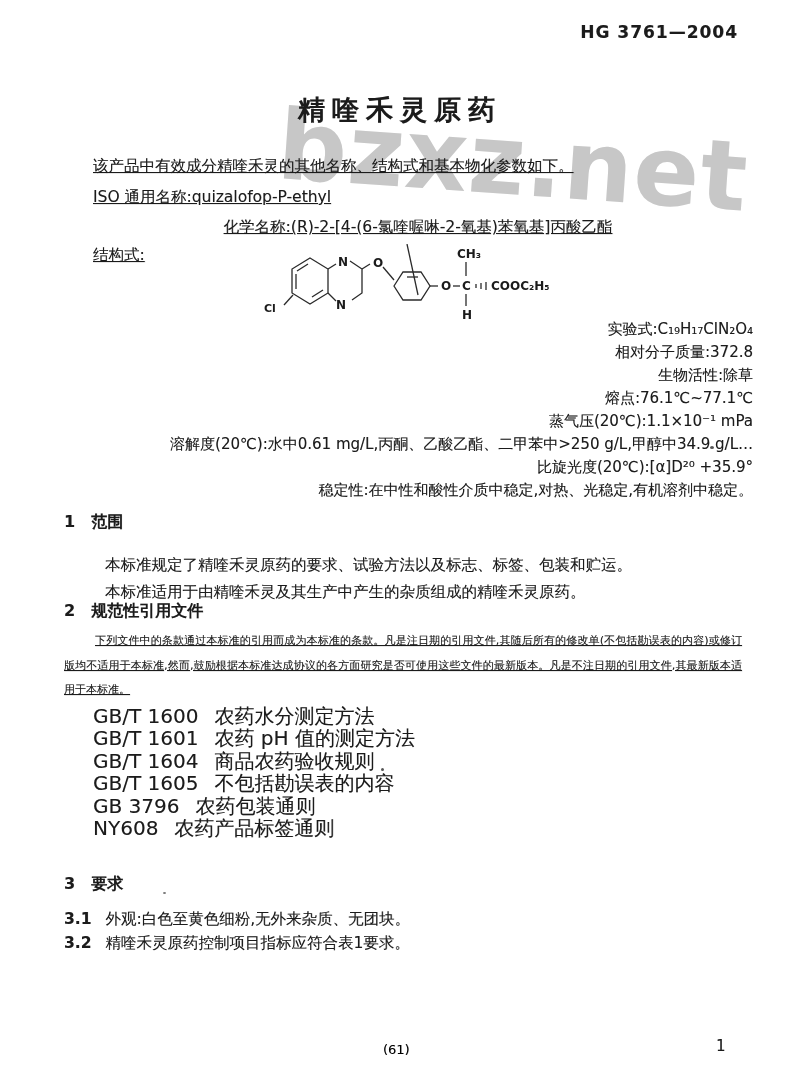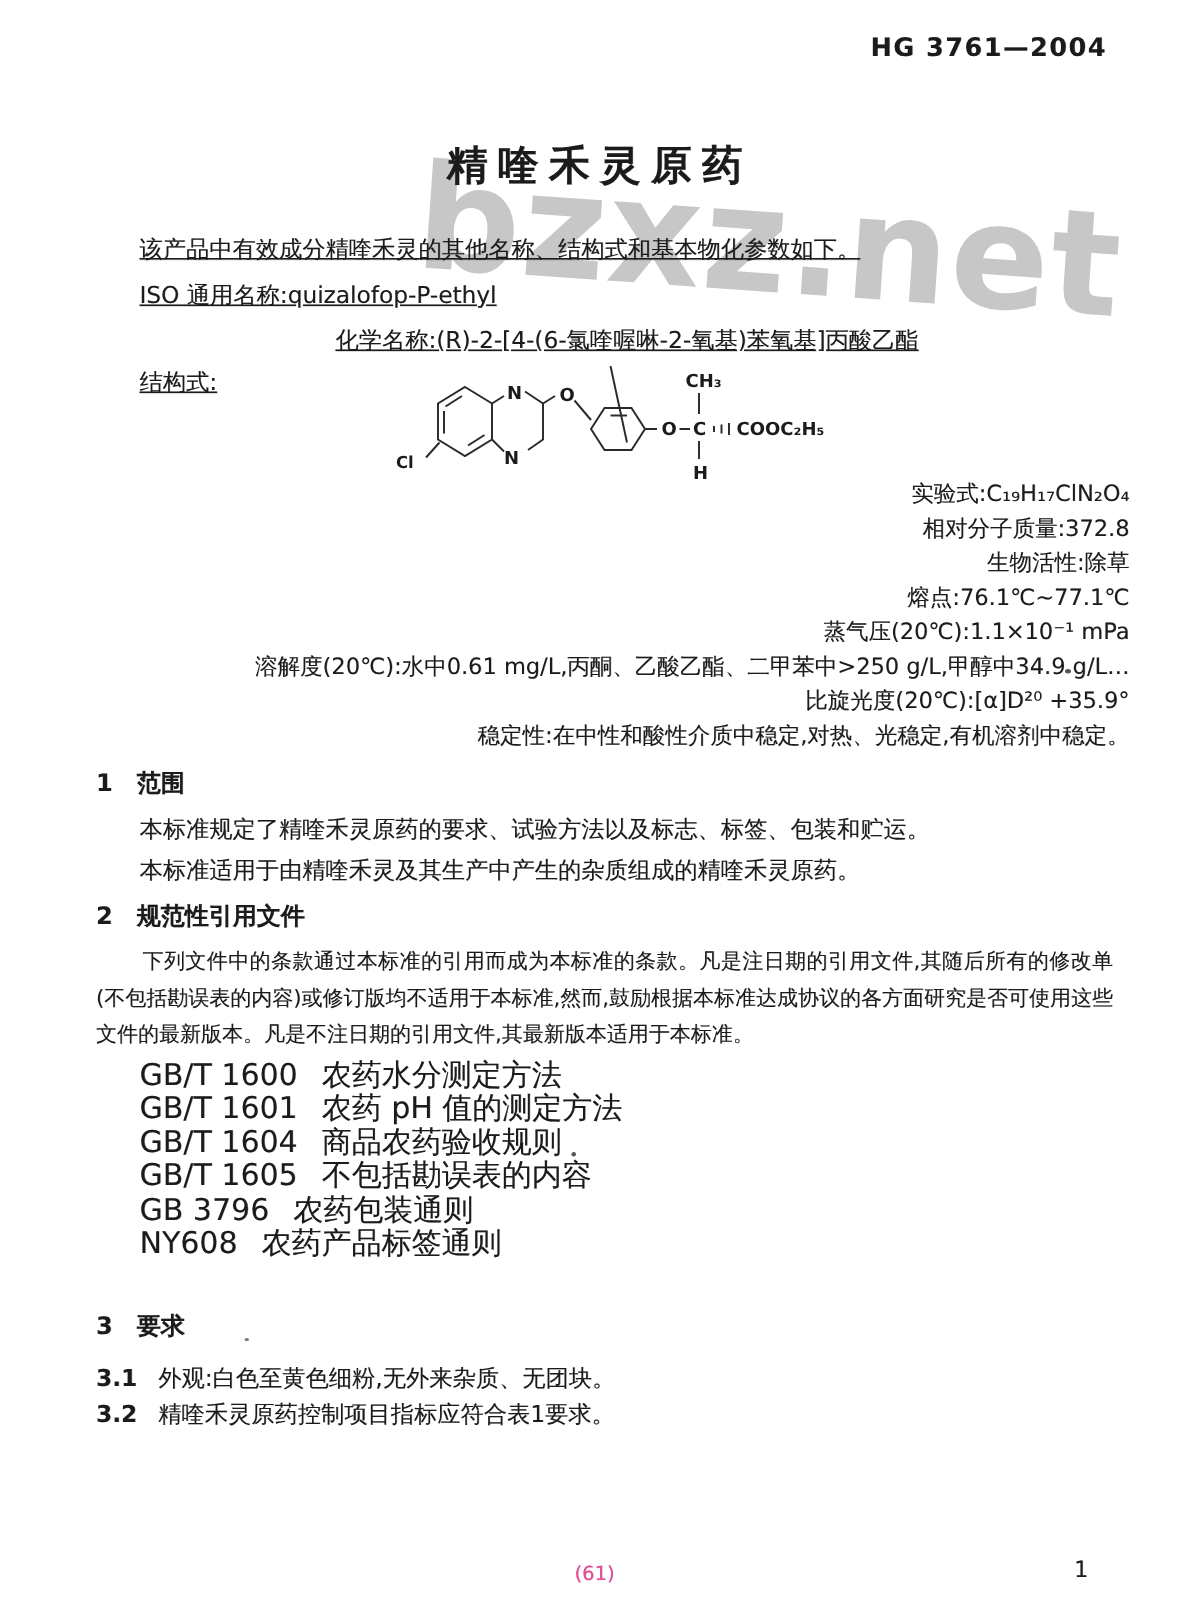--- a/index.html
+++ b/index.html
@@ -23,28 +23,28 @@
   .intro .line{height:31px;line-height:21px;text-decoration:underline;}
   .intro .line.l2{height:30px;}
   .intro .line.l3{height:28px;text-align:center;}
   .structure{position:absolute;left:252px;top:244px;width:300px;height:80px;}
   .structure line,.structure polygon,.structure polyline{stroke:#2a2a2a;stroke-width:1.3;fill:none;}
   .structure text{font-size:12px;fill:#1b1b1b;font-weight:bold;}
   .structure text.small{font-size:11px;}
   .props{position:absolute;left:93px;top:318px;width:660px;font-size:15px;line-height:23px;text-align:right;}
   .sec-heading{position:absolute;left:64px;font-size:16px;font-weight:bold;margin:0;}
   .sec-heading .num{display:inline-block;margin-right:16px;}
-  .para{position:absolute;left:93px;width:650px;font-size:15.5px;margin:0;}
-  .sec2-intro{position:absolute;left:64px;top:629px;width:678px;font-size:14px;line-height:24.5px;
-    text-align:justify;text-indent:31px;margin:0;}
+  .para{position:absolute;left:93px;width:650px;font-size:15.5px;margin:12px;}
+  .sec2-intro{position:absolute;left:64px;top:629px;width:678px;font-size:11px;line-height:24.5px;
+    text-align:justify;text-indent:31px;margin:0;text-decoration:underline;}
   .refs{position:absolute;left:93px;top:705px;font-size:20px;line-height:22.4px;}
   .refs .ref-code{display:inline-block;margin-right:16px;}
   .req-item{position:absolute;left:64px;width:680px;font-size:15.5px;}
   .req-item .num{font-weight:bold;display:inline-block;margin-right:14px;}
-  .footer-center{position:absolute;left:383px;top:1042px;font-size:13px;color:#ec4899;}
+  .footer-center{position:absolute;left:383px;top:1042px;font-size:13px;color:#000000;}
   .footer-page{position:absolute;left:716px;top:1037px;font-size:15px;}
   .speck{position:absolute;background:#555;border-radius:50%;}
   .speck.s1{left:710px;top:446px;width:4px;height:3px;}
   .speck.s2{left:381px;top:768px;width:3px;height:3px;}
   .speck.s3{left:163px;top:892px;width:3px;height:2px;background:#777;}
 </style>
 </head>
 <body>
 
 <div class="page">

